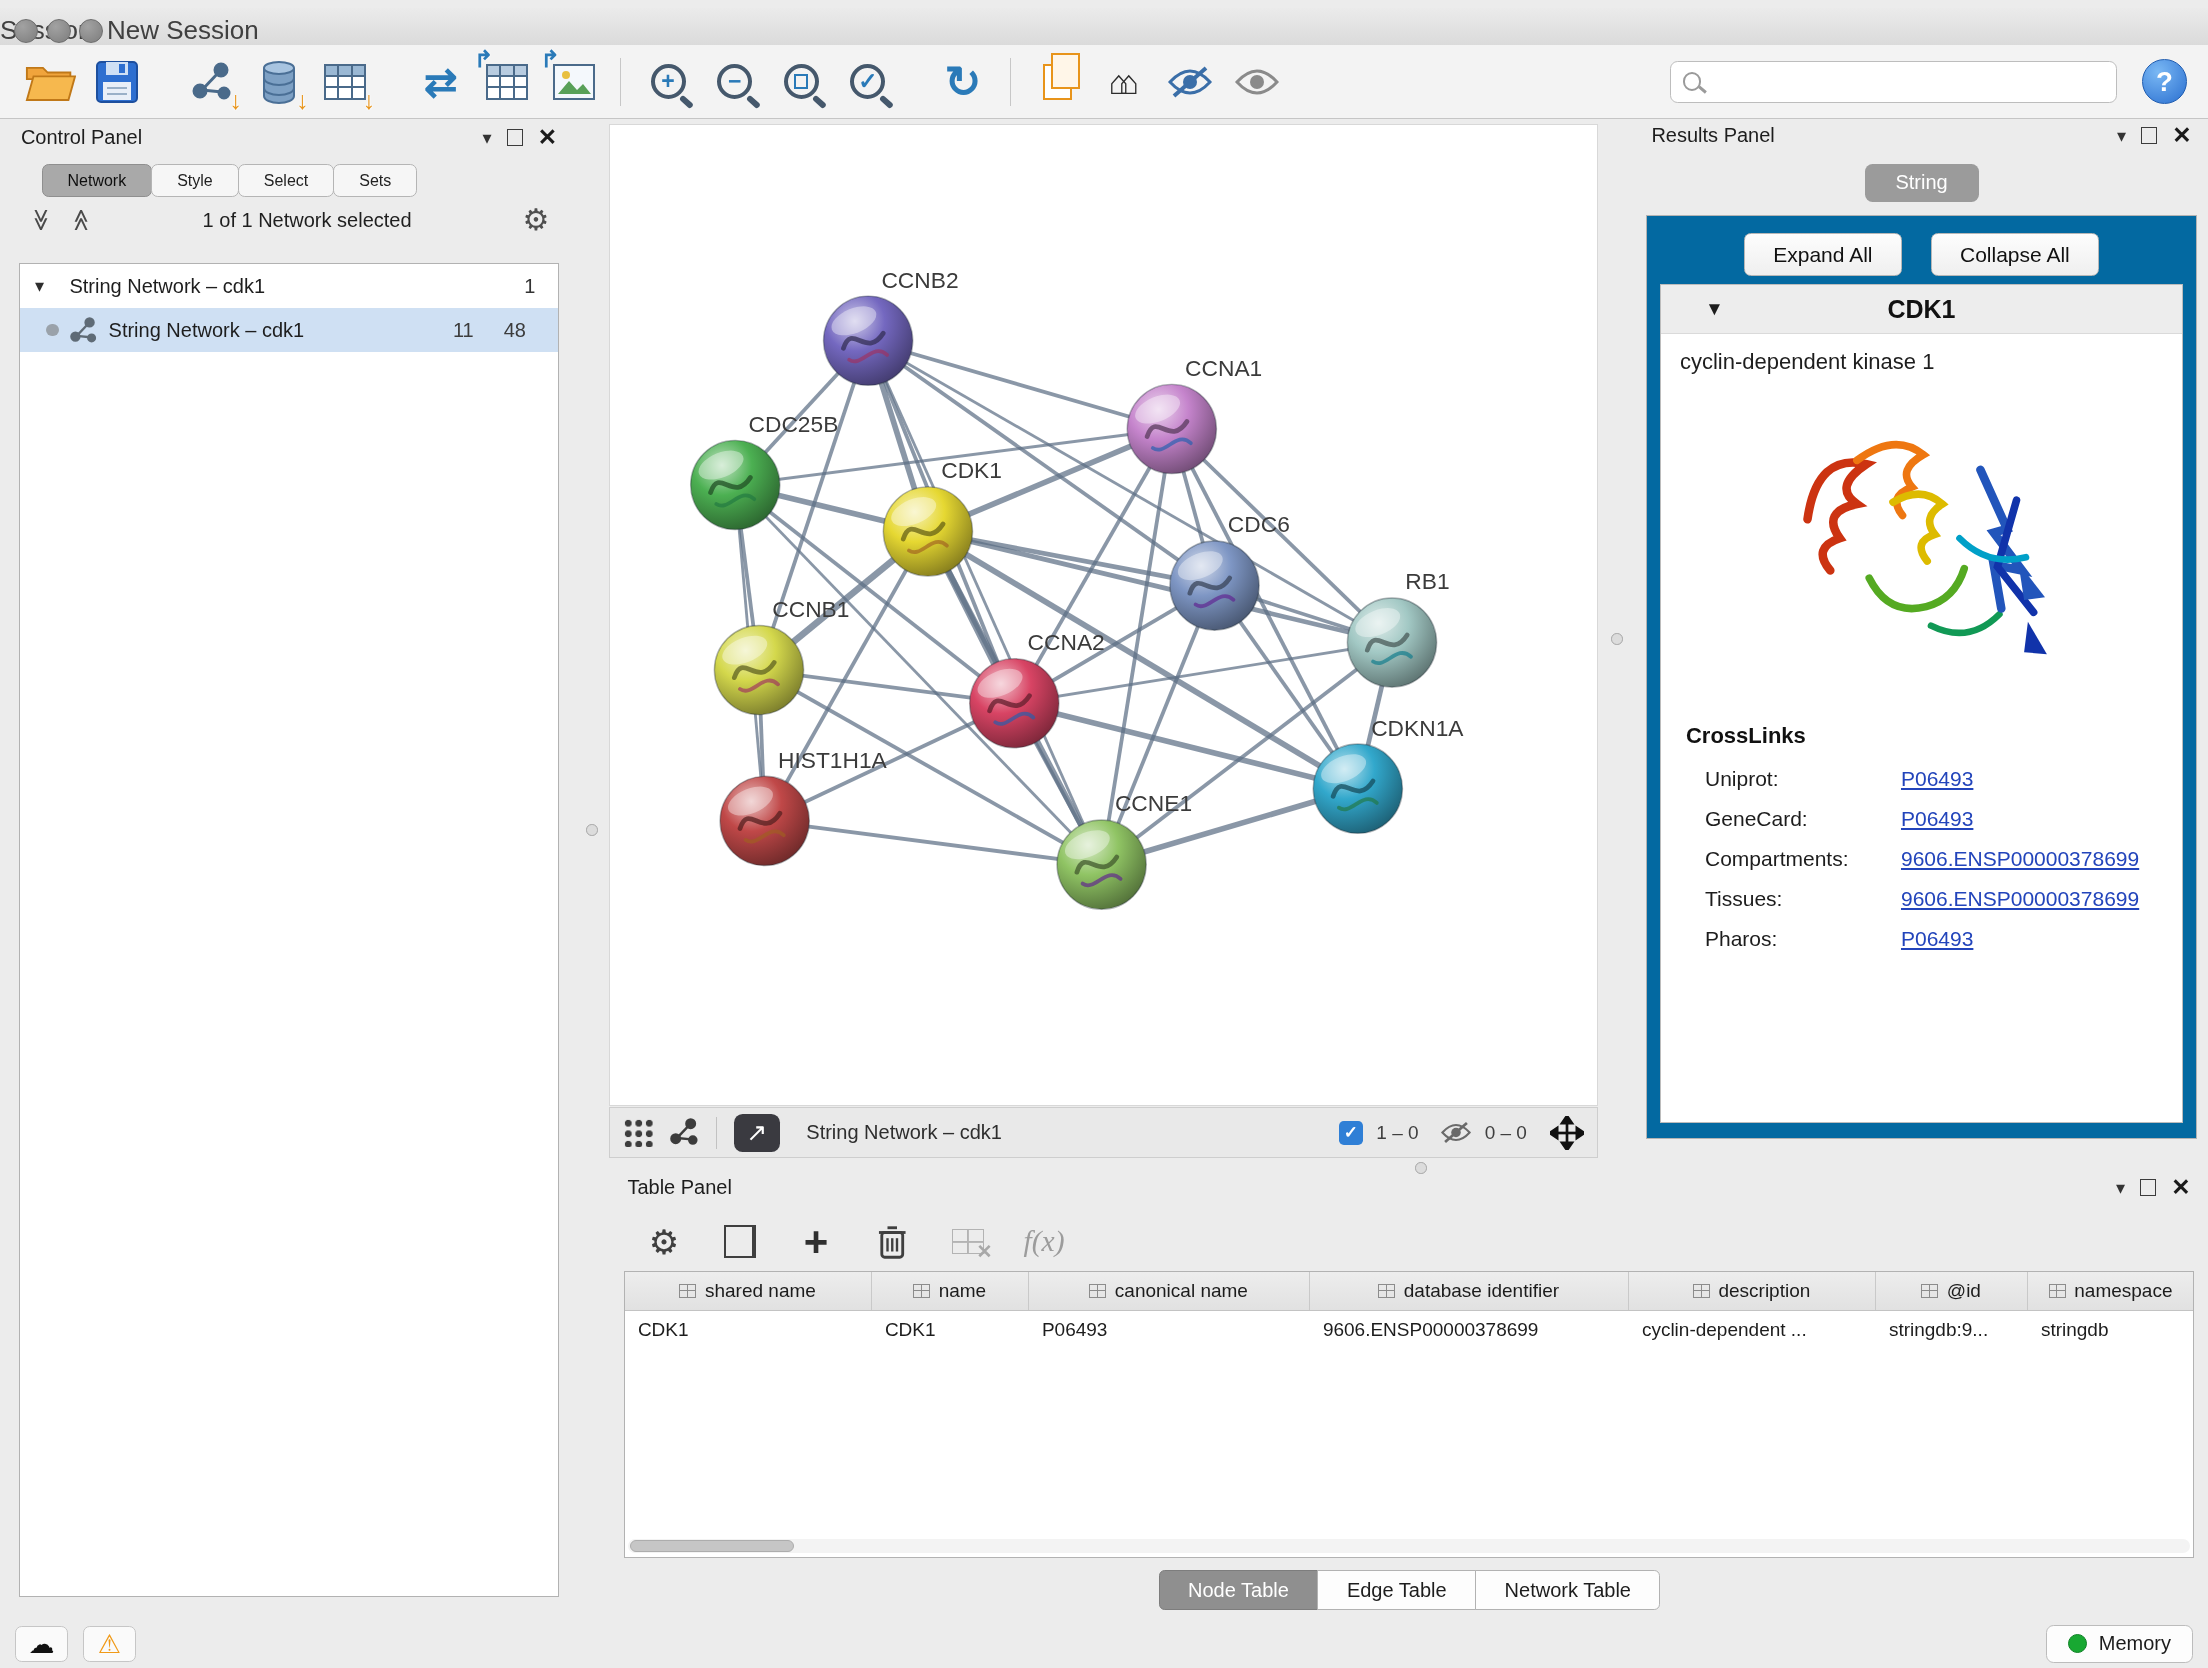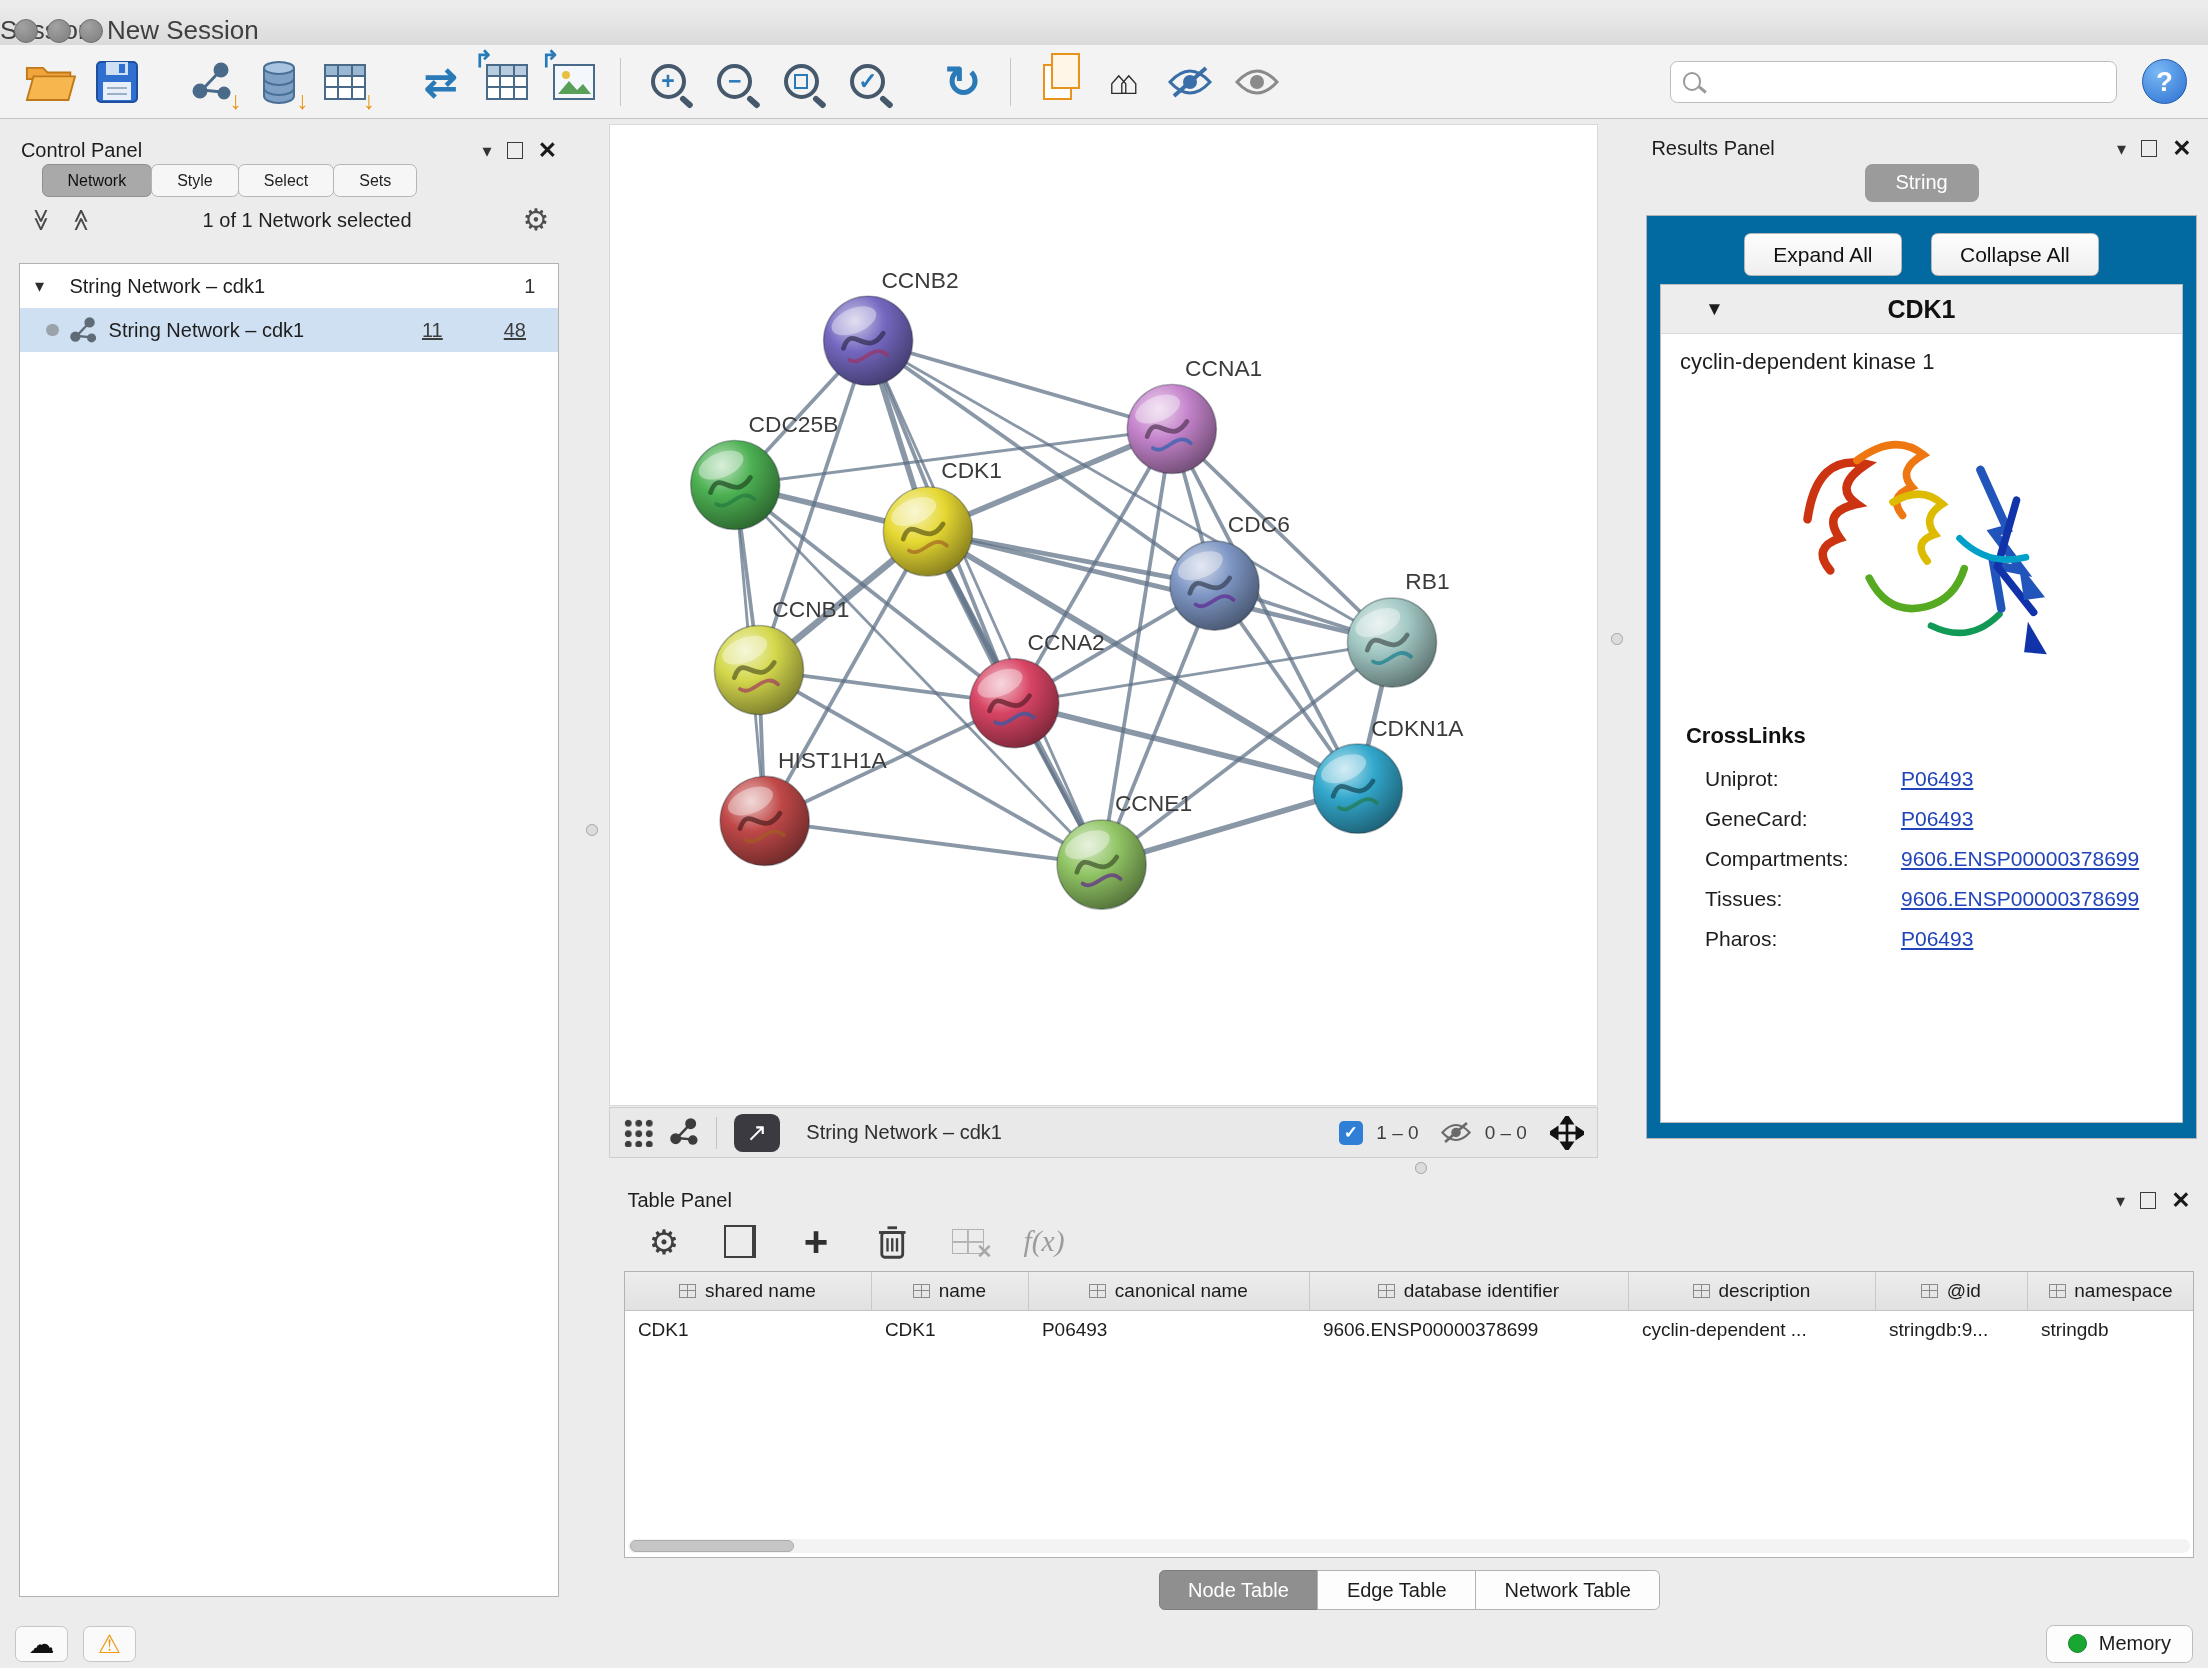--- a/index.html
+++ b/index.html
@@ -42,21 +42,21 @@
     background:#fff;display:flex;align-items:center;padding:0 11.4px;gap:9.5px;box-sizing:border-box;}
   .sglass{width:14.3px;height:14.3px;border:2.9px solid #9a9a9a;border-radius:50%;position:relative;flex:none;}
   .sglass::after{content:"";position:absolute;width:8.6px;height:2.9px;background:#9a9a9a;right:-7.6px;bottom:-1.9px;
     transform:rotate(40deg);}
   .searchbox input{border:0;outline:0;font-size:19px;flex:1;background:transparent;font-family:inherit;}
   .helpbtn{width:45px;height:45px;border-radius:50%;border:1px solid #1f5cb0;margin-left:17px;
     background:radial-gradient(circle at 35% 28%,#7ab8f4,#2a6fd0);color:#fff;font-size:27.6px;font-weight:bold;
     display:flex;align-items:center;justify-content:center;cursor:pointer;}
 
   
-  .panel-h{height:36px;display:flex;align-items:flex-end;padding:0 11.4px;font-size:20px;color:#1d1d1d;}
+  .panel-h{height:36px;display:flex;align-items:flex-start;padding:0 11.4px;font-size:20px;color:#1d1d1d;}
   .ph-icons{margin-left:auto;display:flex;gap:15px;align-items:center;color:#333;}
   .tri{font-size:18px;color:#333;line-height:1;}
   .maxbox{width:14.3px;height:14.3px;border:1.9px solid #3c3c3c;}
   .closex{font-size:23px;font-weight:bold;color:#1a1a1a;line-height:1;}
 
   
   #control-panel{position:absolute;left:9.5px;top:126px;width:559px;height:1480px;background:#ececec;}
   .ctabs{display:flex;padding:1.9px 32px 0 32px;}
   .ctab{padding:6.7px 25px;font-size:16px;border:1px solid #b5b5b5;background:#f6f6f6;color:#222;
     margin-right:-1px;border-radius:6.7px;cursor:pointer;}
@@ -67,21 +67,21 @@
   .chev.up{transform:rotate(-90deg);}
   .selrow .stat{flex:1;text-align:center;}
   .gear{font-size:30px;color:#4f4f4f;line-height:1;cursor:pointer;}
   .treebox{position:absolute;left:9.5px;right:9.5px;top:137px;bottom:9.5px;background:#fff;
     border:1px solid #b2b2b2;}
   .trow{height:44px;display:flex;align-items:center;font-size:20px;color:#1e1e1e;padding:0 15px;gap:11.4px;}
   .trow .texp{font-size:18px;color:#2e2e2e;width:23px;}
   .trow .tcount{margin-left:auto;color:#333;padding-right:7.6px;}
   .trow.sel{background:#cfe0f3;}
   .bullet{width:12.4px;height:12.4px;border-radius:50%;background:#9aa2aa;flex:none;margin-left:11.4px;}
-  .nums{margin-left:auto;display:flex;gap:61px;color:#3c3c3c;padding-right:17px;text-decoration:underline;}
+  .nums{margin-left:auto;display:flex;gap:30px;color:#3c3c3c;padding-right:17px;}
 
   
   #net-canvas{position:absolute;left:609px;top:124px;width:989px;height:982px;background:#ffffff;
     border:1px solid #d8d8d8;box-sizing:border-box;}
   #network-svg{width:100%;height:100%;display:block;}
   #net-toolbar{position:absolute;left:609px;top:1107px;width:989px;height:51px;background:#e9e9e9;
     border:1px solid #cecece;box-sizing:border-box;display:flex;align-items:center;padding:0 13.3px;gap:17px;}
   .griddots{width:30px;height:28.5px;background-image:radial-gradient(#3d3d3d 3.2px,transparent 3.7px);
     background-size:10.5px 10.5px;cursor:pointer;}
   .ntsep{width:1px;height:32px;background:#c2c2c2;}

